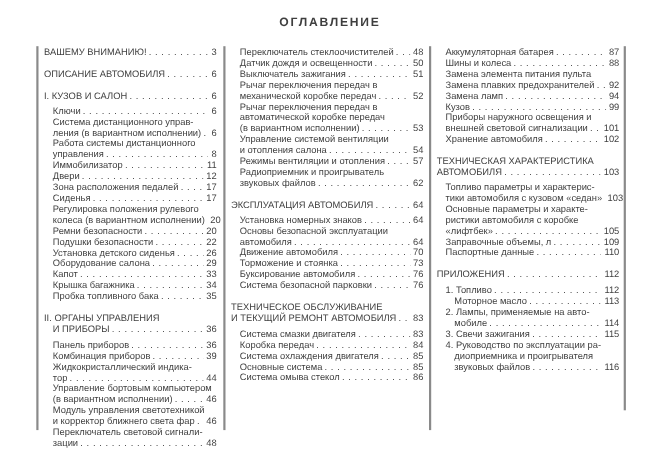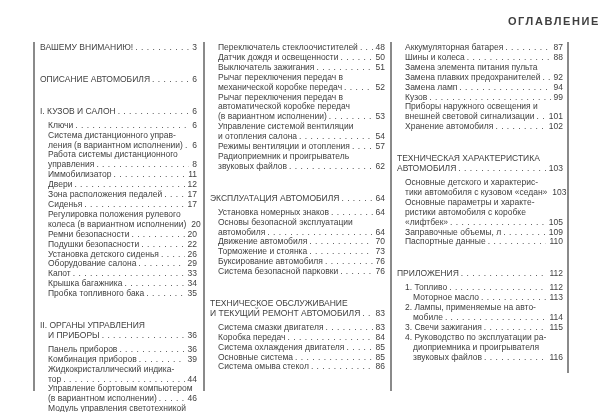--- a/index.html
+++ b/index.html
@@ -4,34 +4,34 @@
 <style>
   html,body{margin:0;padding:0}
   body{
     width:600px;height:412px;position:relative;overflow:hidden;
     background:var(--bg,#ffffff);
     color:var(--tx,#3f3f3f);
     font-family:"Liberation Sans",sans-serif;
     -webkit-font-smoothing:antialiased;
   }
   .title{
-    position:absolute;left:0;top:15px;width:600px;text-align:right;
+    position:absolute;left:0;top:15px;width:600px;text-align:center;
     font-size:11px;font-weight:bold;letter-spacing:1.6px;color:var(--tx,#3f3f3f);
   }
   .rule{position:absolute;top:42px;width:2px;background:var(--rl,#8a8a8a)}
   #r1{left:33px;height:349px}
   #r2{left:203px;height:349px}
   #r3{left:390px;height:349px}
   #r4{left:567px;height:331px}
   .col{position:absolute;top:43px;font-size:8.5px;line-height:9.9px}
   #col-0{left:40px;width:157px}
   #col-1{left:210px;width:175px}
   #col-2{left:397px;width:166px}
   .blk{margin:0}
-  .blk.gb{margin-top:22px}
+  .blk.gb{margin-top:10px}
   .blk.gs{margin-top:4px}
   .blk.item{padding-left:8px}
   .line{display:flex;white-space:nowrap;align-items:baseline}
   .line.ind{padding-left:8px}
   .t{flex:0 1 auto}
   .it{}
   .lead{flex:1 1 auto;overflow:hidden;min-width:0;margin-left:2px;letter-spacing:0.5px}
   .lead::before{content:". . . . . . . . . . . . . . . . . . . . . . . . . . . . . . . . . . . . . . . . . . . . ."}
   .pg{flex:0 0 auto;margin-left:3px;text-align:right}
 </style>
@@ -479,21 +479,21 @@
         <span class="t">ТЕХНИЧЕСКАЯ ХАРАКТЕРИСТИКА</span>
       </div>
       <div class="line">
         <span class="t">АВТОМОБИЛЯ</span>
         <span class="lead"></span>
         <span class="pg">103</span>
       </div>
     </div>
     <div class="blk item gs">
       <div class="line">
-        <span class="t">Основные детского и характерис-</span>
+        <span class="t">Топливо параметры и характерис-</span>
       </div>
       <div class="line">
         <span class="t">тики автомобиля с кузовом «седан»</span>
         <span class="lead"></span>
         <span class="pg">103</span>
       </div>
     </div>
     <div class="blk item">
       <div class="line">
         <span class="t">Основные параметры и характе-</span>

